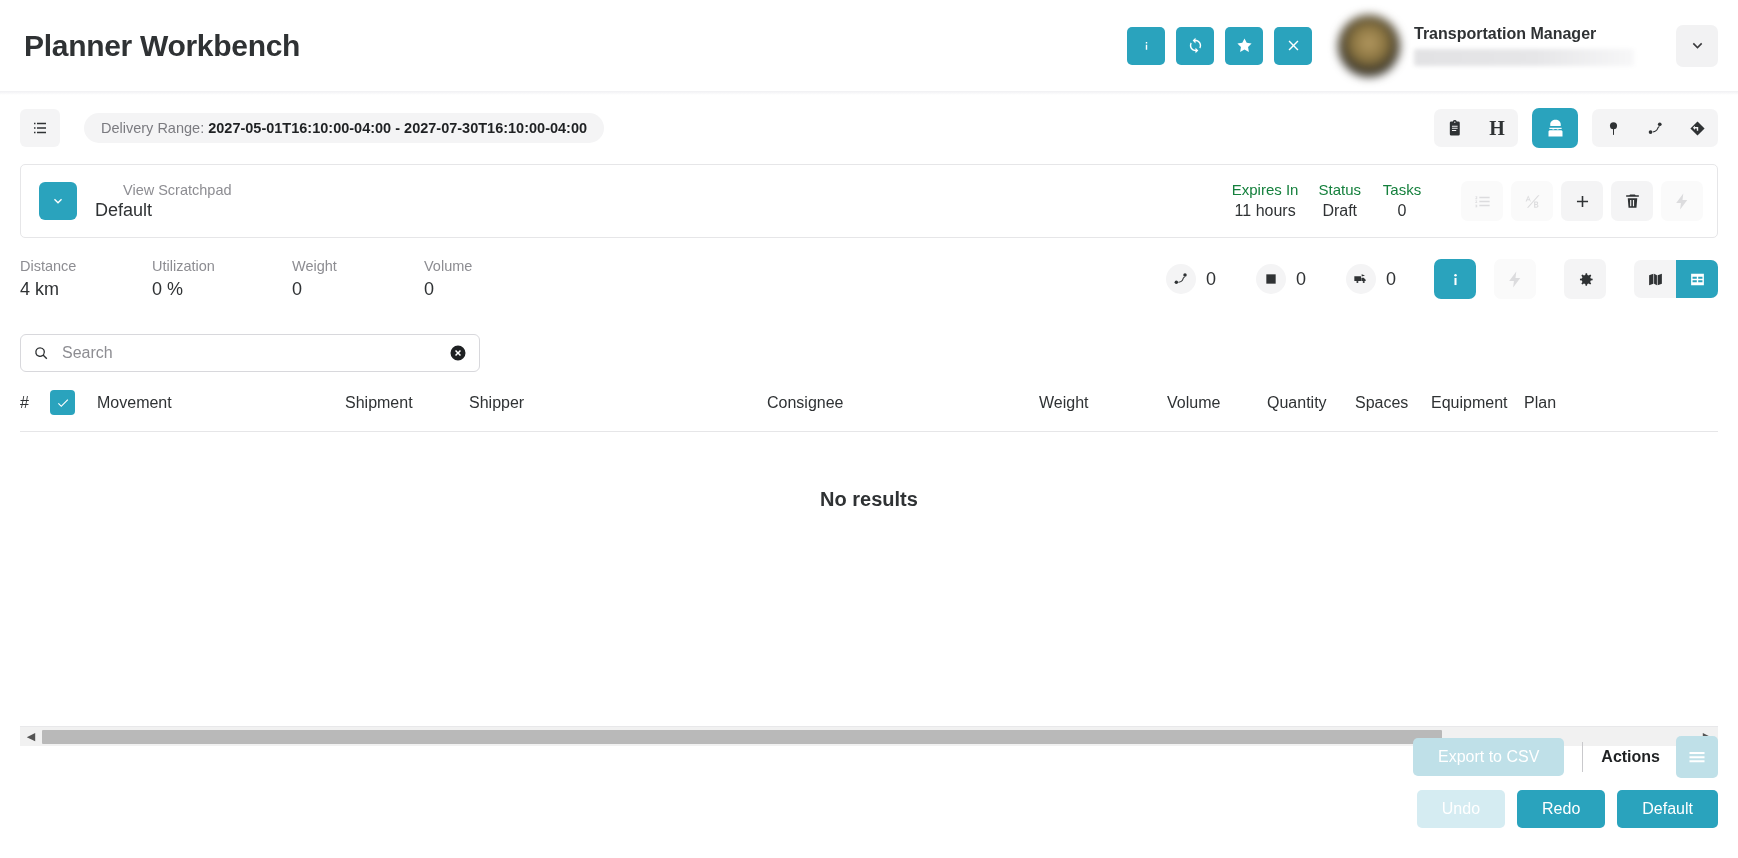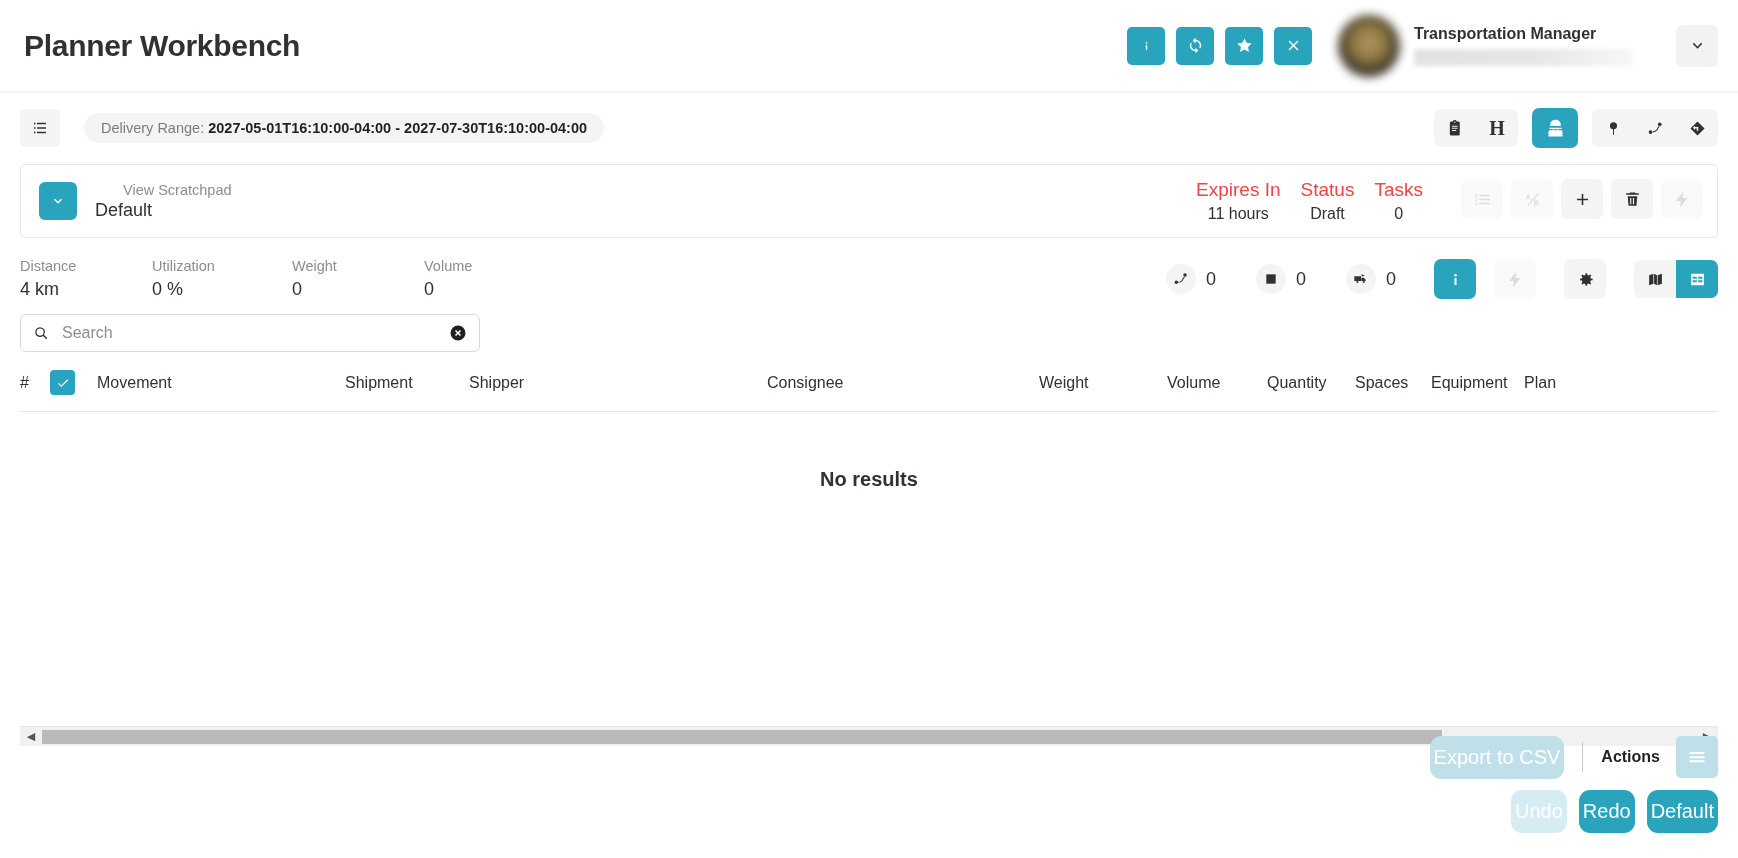--- a/index.html
+++ b/index.html
@@ -106,21 +106,21 @@
     width: 38px; height: 38px; border-radius:6px; background:#2aa3bd;
     display:flex;align-items:center;justify-content:center;border:none;cursor:pointer;
   }
   .sp-chev svg { width:16px;height:16px;fill:#fff; }
   .sp-text { margin-left: 18px; display:flex; flex-direction:column; gap:2px; }
   .sp-label { font-size:14.5px; color:#8d8d92;margin-left:28px; }
   .sp-value { font-size:18px; color:#2f3234; }
 
   .sp-right { margin-left:auto; display:flex; align-items:flex-start; gap:0; }
   .stat { display:flex; flex-direction:column; align-items:center; min-width: 62px; padding: 0 10px; }
-  .stat .k { font-size:19px; color:#ef4444; white-space:nowrap; }
+  .stat .k { font-size:15px; color:#15803d; white-space:nowrap; }
   .stat .v { font-size:16px; color:#2f3234; margin-top:4px; white-space:nowrap; }
   .sp-icons { display:flex; align-items:center; gap:8px; margin-left:28px; }
   .sq-btn {
     width:42px;height:40px;border-radius:7px;background:#f4f4f5;
     display:flex;align-items:center;justify-content:center;border:none;cursor:pointer;
   }
   .sq-btn svg { width:19px; height:19px; fill:#2f3234; }
   .sq-btn.disabled { background:#fafafa; cursor:default; }
   .sq-btn.disabled svg { fill:#dcdcde; }
 
@@ -135,21 +135,21 @@
     width:30px;height:30px;border-radius:50%;background:#f4f4f5;
     display:flex;align-items:center;justify-content:center;
   }
   .count .circ svg { width:16px;height:16px;fill:#2f3234; }
   .count .n { font-size:18px; color:#2f3234; }
 
   
   .search-wrap { padding: 14px 20px 0 20px; }
   .search {
     width: 460px; height: 38px; border:1px solid #d8d8dc; border-radius: 6px;
-    display:flex; align-items:center; padding: 0 12px; background:#fff;
+    display:flex; align-items:center; padding: 0 12px; background:#fff;margin-top:20px;
   }
   .search svg.mag { width:17px;height:17px;fill:#2f3234; flex:none; }
   .search input {
     border:none; outline:none; flex:1; margin-left:12px;
     font-size:16px; color:#2f3234; font-family:"Liberation Sans", sans-serif;
     background:transparent;
   }
   .search input::placeholder { color:#8d8d92; }
   .search .clear { width:18px;height:18px;flex:none;cursor:pointer; }
   .search .clear svg { width:18px;height:18px;fill:#1f2123; }
@@ -184,23 +184,23 @@
   .hs-track { flex:1; height:14px; position:relative; }
   .hs-thumb { position:absolute; left:0; top:0; height:14px; width: 1400px; background:#b9b9b9; border-radius:1px; cursor:pointer; }
 
   
   .bottombar {
     position:absolute; left:0; right:0; top: 726px; height: 62px;
     background: transparent; display:flex; align-items:center; justify-content:flex-end;
     padding-right: 20px; gap: 0;
   }
   .btn {
-    border:none; border-radius:11px; cursor:pointer;
-    font-family:"Liberation Sans", sans-serif; font-size:20px;
-    padding: 10px 4px; color:#fff; background:#2aa3bd;
+    border:none; border-radius:5px; cursor:pointer;
+    font-family:"Liberation Sans", sans-serif; font-size:16px;
+    padding: 10px 25px; color:#fff; background:#2aa3bd;
   }
   .btn.ghostteal { background:#bfe0e8; color:#ffffff; cursor:default; }
   .divider { width:1px; height:30px; background:#c9c9cc; margin: 0 18px; }
   .actions-label { font-size:16px; font-weight:bold; color:#1f2123; }
   .burger {
     width:42px;height:42px;border-radius:5px;background:#bfe0e8;
     display:flex;align-items:center;justify-content:center;border:none;cursor:pointer;
     margin-left: 16px; position:relative;
   }
   .burger svg { width:20px;height:20px;fill:#ffffff; }

